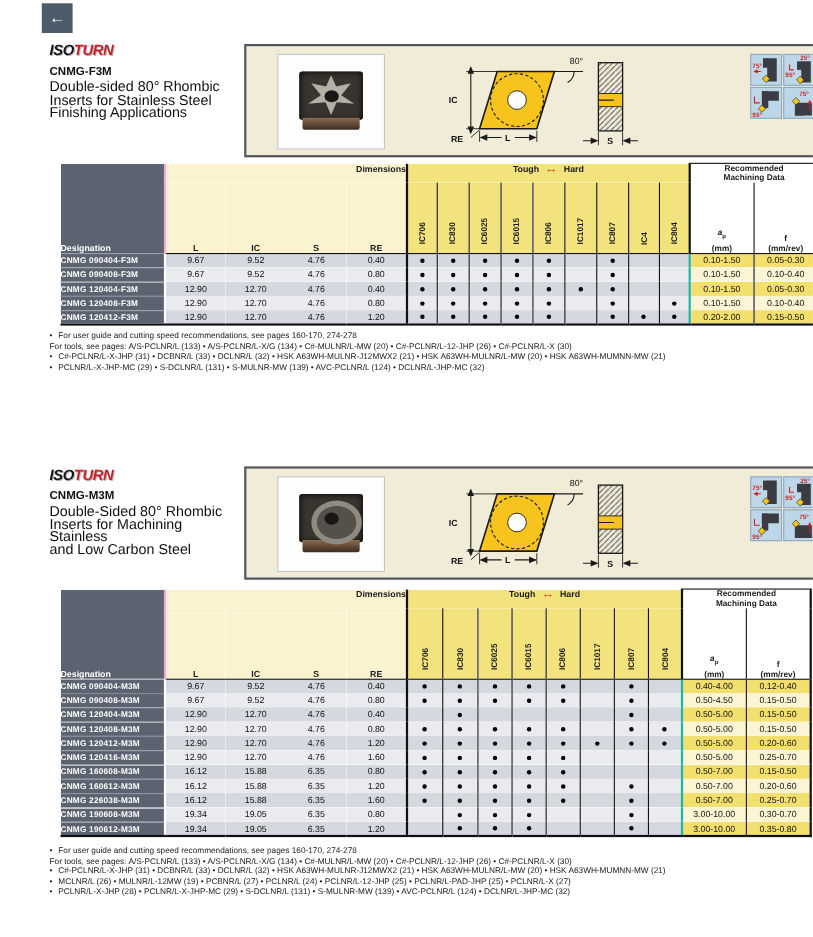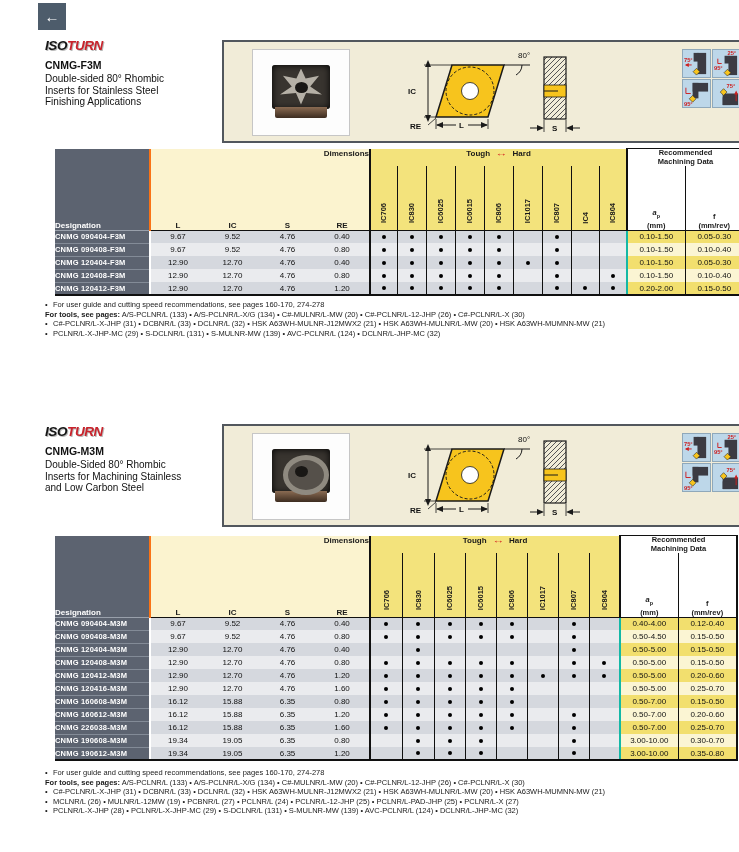--- a/index.html
+++ b/index.html
@@ -10,21 +10,21 @@
   .back-btn{left:38px;top:3px;width:28px;height:27px;background:#4d5c6b;color:#fff;
             display:flex;align-items:center;justify-content:center;font-size:15px;cursor:pointer;}
   
   .product{left:0;width:739px;}
   .intro{position:absolute;left:45px;top:0;width:170px;}
   .logo{font-style:italic;font-weight:bold;font-size:13.5px;letter-spacing:-0.4px;
         text-shadow:1px 1px 0 rgba(130,130,130,.55);}
   .logo .iso{color:#151515;}
   .logo .turn{color:#c8232c;}
   .ptitle{margin:6px 0 0 0;font-size:10.5px;font-weight:bold;color:#111;}
-  .pdesc{margin:2px 0 0 0;font-size:10px;line-height:11.5px;color:#111;}
+  .pdesc{margin:2px 0 0 0;font-size:13px;line-height:11.5px;color:#111;}
   
   .panel{position:absolute;left:222px;width:530px;height:103px;background:#f1ecd8;
          border:2px solid #52575d;box-sizing:border-box;}
   .photo{position:absolute;left:28px;top:7px;width:96px;height:85px;background:#fdfdfd;
          border:1px solid #c6c6c6;display:flex;align-items:center;justify-content:center;}
   .ins{width:62px;height:56px;position:relative;}
   .ins-top{position:absolute;left:2px;top:0;width:58px;height:44px;background:#38342f;
            border-radius:3px;box-shadow:inset 0 0 7px #000;}
   .ins-side{position:absolute;left:5px;top:42px;width:52px;height:11px;
             background:linear-gradient(#8a6b52,#3c2c20);border-radius:0 0 2px 2px;}
@@ -38,21 +38,21 @@
         grid-template-columns:29px 29px;grid-auto-rows:29px;gap:1px;}
   .mini{background:#bdd7e9;border:1px solid #8fa8ba;box-sizing:border-box;}
   
   .t-host{position:absolute;left:55px;}
   table.spec{border-collapse:collapse;table-layout:fixed;width:682px;border-bottom:2px solid #101010;}
   .spec th,.spec td{padding:0;overflow:hidden;white-space:nowrap;}
   .spec thead tr.ra{height:17px;}
   .spec thead tr.rb{height:64px;}
   .spec tbody tr{height:13px;}
   .des-h{background:#5c6370;color:#fff;text-align:left;vertical-align:bottom;font-weight:bold;
-         font-size:8px;padding:0 0 2px 4px;border-right:2px solid #f97316;border-bottom:1px solid #99a0ab;}
+         font-size:8px;padding:0 0 2px 4px;border-right:2px solid #f9a8d4;border-bottom:1px solid #99a0ab;}
   .dim-cap{background:#fbf3cf;font-size:8px;font-weight:bold;text-align:right;vertical-align:top;padding-top:3px;color:#1a1a1a;}
   .tough{background:#f3e37c;font-size:8px;font-weight:bold;text-align:center;vertical-align:top;
          padding-top:3px;border-left:2px solid #101010;color:#1a1a1a;}
   .tough .arr{color:#d42020;display:inline-block;transform:scaleX(1.5);margin:0 5px;}
   .rec{background:#fff;font-size:7.5px;font-weight:bold;text-align:center;vertical-align:top;padding-top:2px;
        line-height:8.5px;border-left:2px solid #101010;border-right:2px solid #101010;border-top:1px solid #101010;color:#1a1a1a;}
   .dim-sub{background:#fbf3cf;font-size:8px;font-weight:bold;text-align:center;vertical-align:bottom;
            padding-bottom:2px;border-bottom:1px solid #101010;color:#1a1a1a;}
   .grade-h{background:#f3e37c;border-left:1px solid #101010;border-bottom:1px solid #101010;
            vertical-align:bottom;text-align:center;}
@@ -75,21 +75,21 @@
   .dot{display:inline-block;width:4px;height:4px;border-radius:50%;background:#000;vertical-align:middle;}
   .apv{border-left:2px solid #14b8a6;}
   .fv{border-left:1px solid #101010;border-right:2px solid #101010;}
   .apv,.fv{font-size:8px;text-align:center;color:#111;}
   tr.odd .apv,tr.odd .fv{background:#f2df6e;}
   tr.even .apv,tr.even .fv{background:#fbf5d3;}
   .spec tbody tr:last-child td{border-bottom:2px solid #101010;}
   
   .notes{position:absolute;left:45px;width:690px;font-size:7.5px;line-height:9.6px;color:#1a1a1a;}
   .note .nb{display:inline-block;width:8px;}
-  .note b{font-weight:bold;}
+  .note b{font-weight:normal;}
   
   text{font-family:"Liberation Sans","DejaVu Sans",sans-serif;}
 </style>
 </head>
 <body>
 
 <div class="abs back-btn">
   <span>←</span>
 </div>
 

